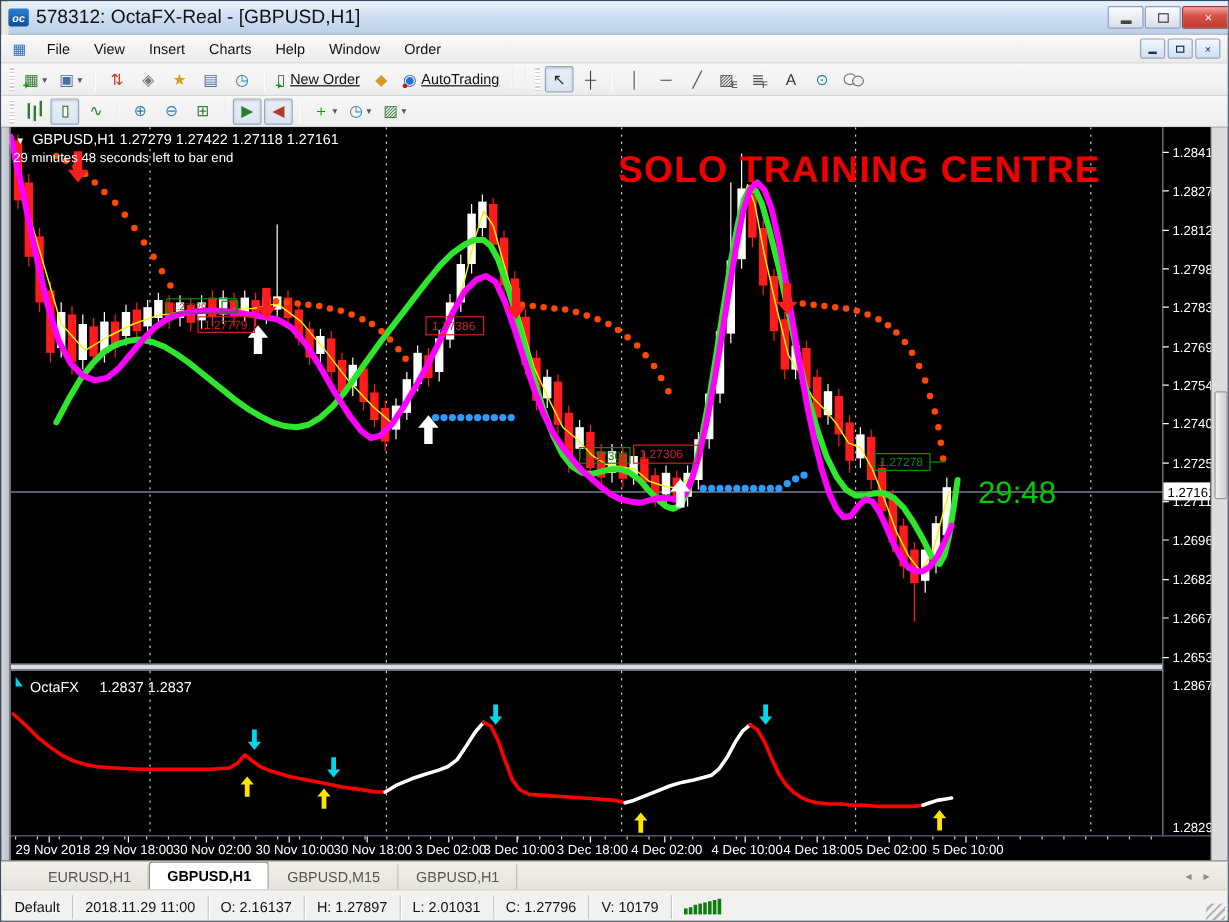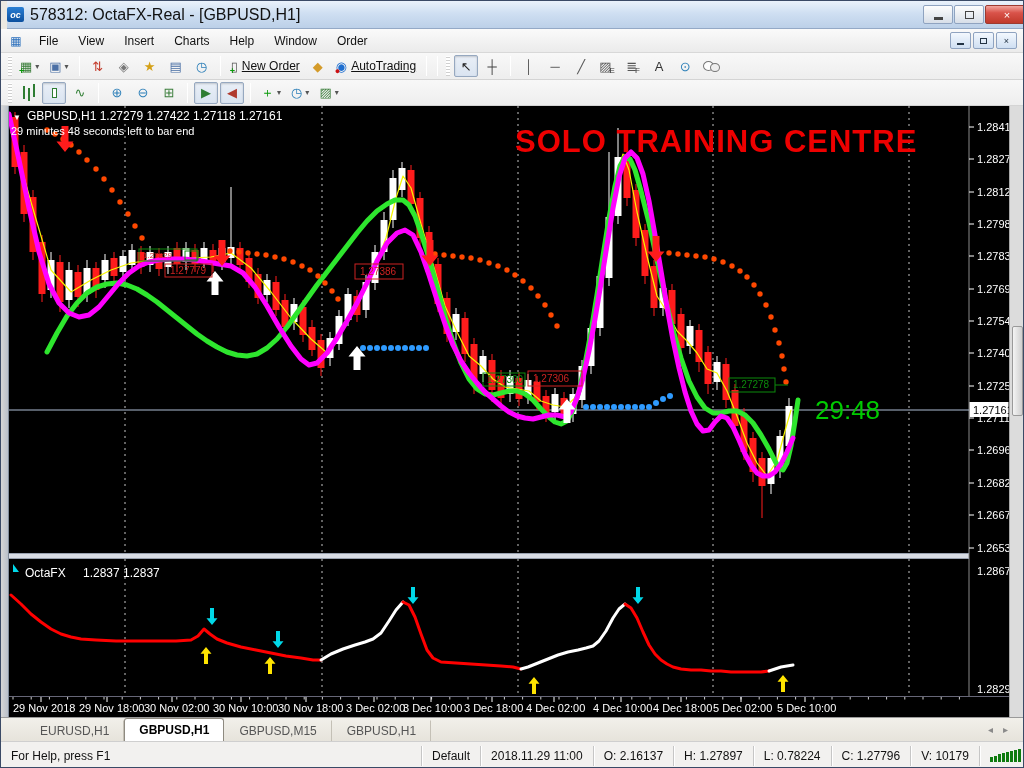--- a/index.html
+++ b/index.html
@@ -739,26 +739,25 @@
         <div class="chart-tab">GBPUSD,M15</div>
         <div class="chart-tab">GBPUSD,H1</div>
       </div>
     <div id="tab-scroll">
       <span class="tab-arrow">◂</span>
       <span class="tab-arrow">▸</span>
     </div>
   </div>
 
   <div id="statusbar">
-    <div id="status-help" class="status-cell">For Help, press F1</div>
     <div class="status-cell">Default</div>
     <div class="status-cell">2018.11.29 11:00</div>
     <div class="status-cell">O: 2.16137</div>
     <div class="status-cell">H: 1.27897</div>
-    <div class="status-cell">L: 0.78224</div>
+    <div class="status-cell">L: 2.01031</div>
     <div class="status-cell">C: 1.27796</div>
     <div class="status-cell">V: 10179</div>
     <div class="status-cell">
       <span id="conn-bars">
           <span style="height: 5px;"></span>
           <span style="height: 6px;"></span>
           <span style="height: 8px;"></span>
           <span style="height: 9px;"></span>
           <span style="height: 10px;"></span>
           <span style="height: 11px;"></span>

